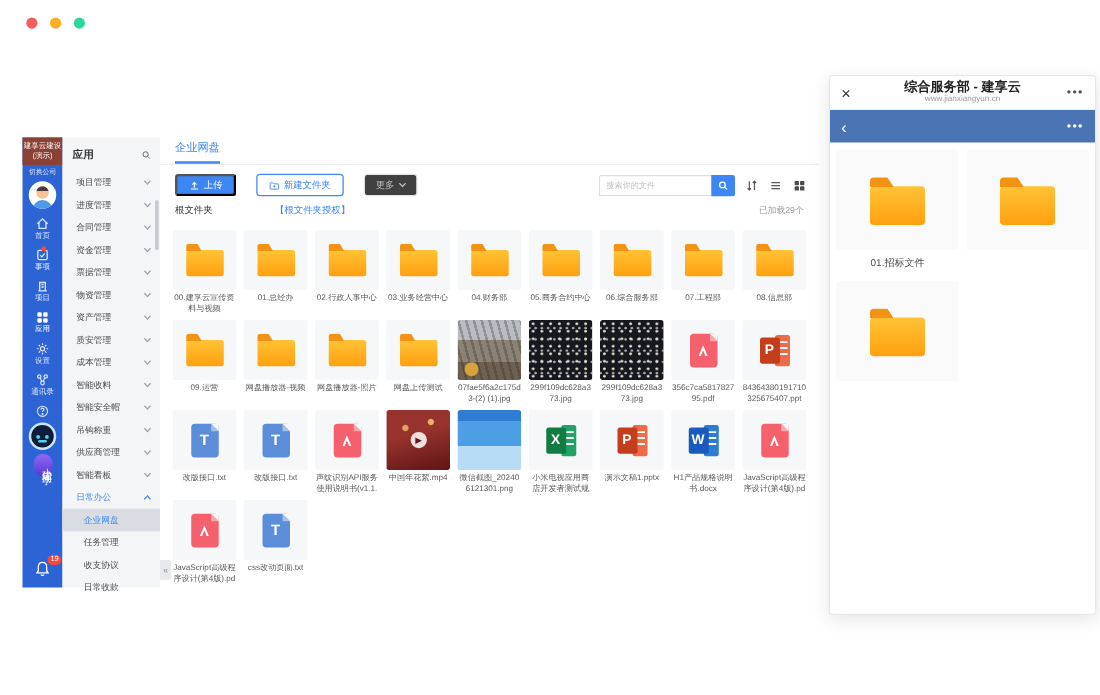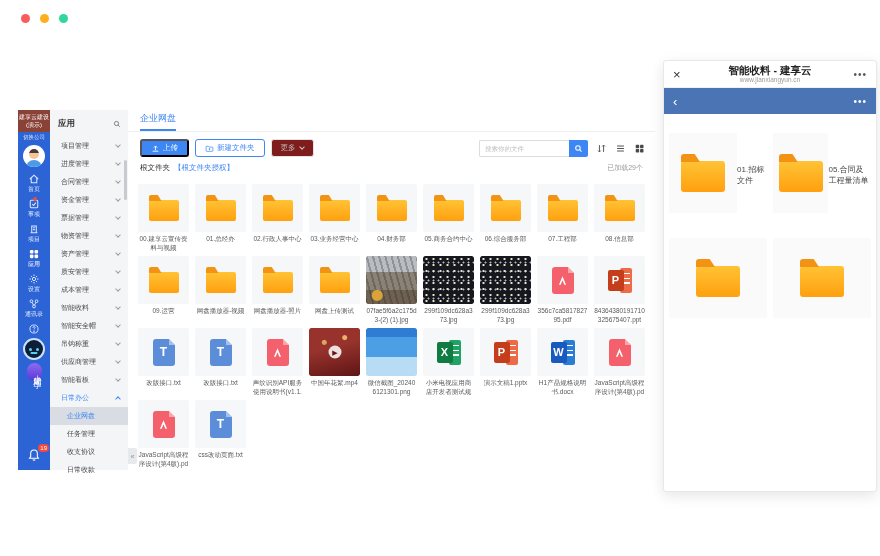--- a/index.html
+++ b/index.html
@@ -71,42 +71,42 @@
   .collapse-handle { position:absolute; left:110px; top:338px; width:9px; height:16px;
     background:#E7E9EC; color:#8a8f98; font-size:7px; display:flex; align-items:center;
     justify-content:center; border-radius:0 2px 2px 0; z-index:5; cursor:pointer; }
 
   
   .content { flex:1; min-width:0; display:flex; flex-direction:column; background:#fff; }
   .tabbar { height:22px; border-bottom:1px solid #EFEFEF; display:flex; align-items:flex-end;
     padding-left:12px; }
   .tab { color:#3D87F5; font-size:9px; padding-bottom:4px; border-bottom:2px solid #3D87F5;
     cursor:pointer; }
-  .toolbar { display:flex; align-items:center; gap:6px; padding:7px 10px 4px 12px; }
+  .toolbar { display:flex; align-items:center; gap:16px; padding:7px 10px 4px 12px; }
   .btn { height:18px; display:flex; align-items:center; gap:3px; font-size:7.5px;
     padding:0 9px; border-radius:3px; cursor:pointer; white-space:nowrap; }
   .btn svg { width:9px; height:9px; }
   .btn-upload { background:#3D87F5; color:#fff; }
   .btn-newfolder { background:#fff; color:#3D87F5; border:1px solid #3D87F5; }
-  .btn-more { background:#7f1d1d; color:#BDBDBD; border:1px solid #E4E4E4; gap:4px; }
+  .btn-more { background:#404040; color:#BDBDBD; border:1px solid #E4E4E4; gap:4px; }
   .more-caret { width:4px; height:4px; border-right:1px solid #C4C4C4;
     border-bottom:1px solid #C4C4C4; transform:rotate(45deg); margin-top:-2px; }
   .toolbar-right { margin-left:auto; display:flex; align-items:center; gap:7px; }
   .searchbox { display:flex; }
   .search-input { width:90px; height:17px; border:1px solid #DCDCDC; border-right:none;
     border-radius:2px 0 0 2px; font-size:6.5px; padding:0 5px; color:#333; outline:none; }
   .search-input::placeholder { color:#BFBFBF; }
   .search-btn { width:19px; height:17px; background:#3D87F5; border:none;
     border-radius:0 2px 2px 0; display:flex; align-items:center; justify-content:center;
     cursor:pointer; }
   .search-btn svg { width:9px; height:9px; }
   .tb-icon { width:12px; height:12px; display:flex; align-items:center; justify-content:center;
     cursor:pointer; }
   .tb-icon svg { width:11px; height:11px; }
-  .crumbrow { display:flex; align-items:center; padding:2px 12px 5px; font-size:7.5px; }
+  .crumbrow { display:flex; align-items:center; padding:2px 12px 5px; font-size:7.5px;gap:46px; }
   .crumb-root { color:#333; }
   .crumb-auth { color:#3D87F5; margin-left:4px; cursor:pointer; }
   .loaded { margin-left:auto; color:#9b9b9b; font-size:7px; }
   .tablehead { margin:0 10px; height:16px; background:#EAF3FD; display:flex; align-items:center;
     gap:5px; padding:0 8px; font-size:7.5px; color:#333; border-radius:1px; }
   .checkbox { width:9px; height:9px; border:1px solid #C8C8C8; background:#fff;
     border-radius:1px; cursor:pointer; }
   .sort-up { color:#3D87F5; font-size:7px; }
 
   .filegrid { flex:1; margin:6px 10px 0; display:grid; grid-template-columns:repeat(9,1fr);
@@ -184,21 +184,21 @@
   .m-more { margin-left:auto; color:#555; font-size:10px; letter-spacing:1px; cursor:pointer;
     z-index:1; }
   .m-blue { height:26px; flex-shrink:0; background:#4A74B4; color:#fff; display:flex;
     align-items:center; padding:0 9px; position:relative; }
   .m-back { font-size:13px; line-height:1; cursor:pointer; z-index:1; }
   .m-blue-title { position:absolute; left:0; right:0; text-align:center; font-size:10px;
     font-weight:bold; }
   .m-blue-more { margin-left:auto; font-size:10px; letter-spacing:1px; cursor:pointer; z-index:1; }
   .m-content { flex:1; position:relative; overflow:hidden; padding:6px 5px 0; }
   .m-grid { display:grid; grid-template-columns:1fr 1fr; column-gap:6px; grid-auto-rows:105px; }
-  .m-cell { display:flex; flex-direction:row; align-items:center; cursor:pointer; }
+  .m-cell { display:flex; flex-direction:column; align-items:center; cursor:pointer; }
   .m-card { width:100%; height:80px; background:#FAFAFB; border-radius:2px; display:flex;
     align-items:center; justify-content:center; }
   .m-name { margin-top:5px; font-size:8px; color:#4a4a4a; }
   .m-add { position:absolute; left:5px; right:5px; bottom:3px; height:20px; background:#4A74B4;
     color:#fff; font-size:10px; letter-spacing:2px; display:flex; align-items:center;
     justify-content:center; border-radius:2px; box-shadow:0 1px 3px rgba(0,0,0,.25); z-index:3;
     cursor:pointer; }
 </style>
 </head>
 <body>
@@ -659,50 +659,44 @@
             <figcaption class="file-name">css改动页面.txt</figcaption>
           </figure>
         </div>
     </main>
   </div>
 
   <div id="mobile">
     <div class="m-top">
       <span class="m-close">×</span>
       <span class="m-titlebox">
-        <div class="m-title">智能收料 - 建享云</div>
+        <div class="m-title">综合服务部 - 建享云</div>
         <div class="m-url">www.jianxiangyun.cn</div>
       </span>
       <span class="m-more">•••</span>
     </div>
     <div class="m-blue">
       <span class="m-back">‹</span>
       <span class="m-blue-more">•••</span>
     </div>
     <div class="m-content">
       <div id="m-grid" class="m-grid">
           <div class="m-cell">
             <div class="m-card">
               <span class="m-folder"></span>
             </div>
             <div class="m-name">01.招标文件</div>
           </div>
           <div class="m-cell">
             <div class="m-card">
               <span class="m-folder"></span>
             </div>
-            <div class="m-name">05.合同及工程量清单</div>
           </div>
           <div class="m-cell">
             <div class="m-card">
               <span class="m-folder"></span>
             </div>
           </div>
-          <div class="m-cell">
-            <div class="m-card">
-              <span class="m-folder"></span>
-            </div>
-          </div>
         </div>
     </div>
   </div>
 
 </div>
 
 </body></html>

